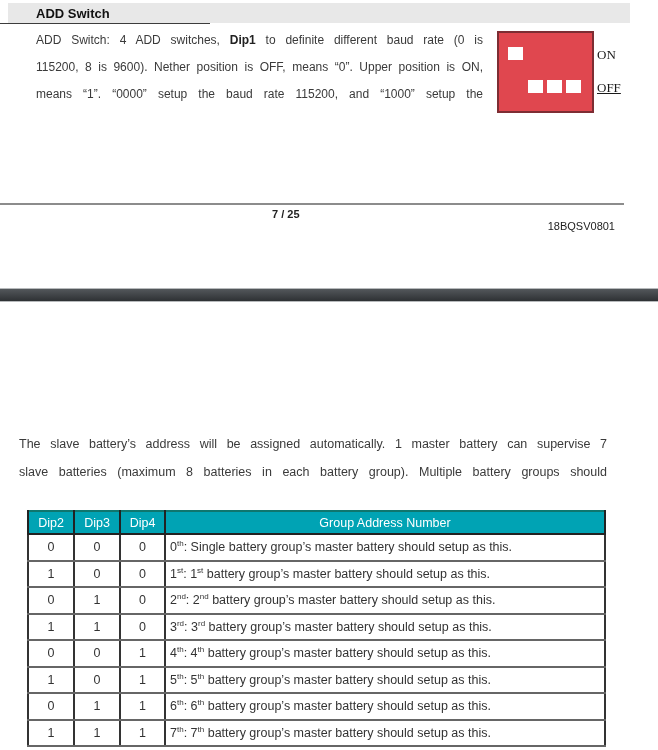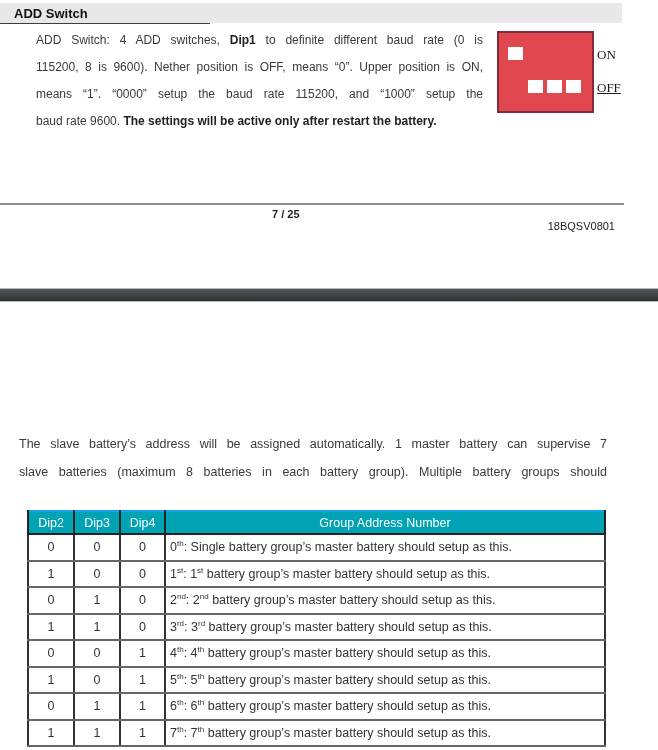--- a/index.html
+++ b/index.html
@@ -8,23 +8,23 @@
     --heading-bg:#e8e8e8; --gray-line:#8c8c8c; --ink:#3a3a3a;
   }
   *{margin:0;padding:0;box-sizing:border-box;}
   html,body{background:#fff;}
   .page{
     position:relative;width:658px;height:750px;background:#ffffff;overflow:hidden;
     font-family:"Liberation Sans",sans-serif;color:var(--ink);
   }
   
   .heading-bar{
-    position:absolute;left:0;top:3px;width:622px;height:20px;
+    position:absolute;left:8px;top:3px;width:622px;height:20px;
     background:var(--heading-bg);display:flex;align-items:center;
-    font-size:13px;font-weight:600;color:#111;padding-left:14px;
+    font-size:13px;font-weight:600;color:#111;padding-left:28px;
   }
   .heading-underline{
     position:absolute;left:0;top:23px;width:210px;height:1px;background:#3c3c3c;
   }
   
   .para1{
     position:absolute;left:36px;top:27px;width:447px;
     font-size:12px;line-height:27px;color:var(--ink);
   }
   .jline{text-align:justify;text-align-last:justify;}
@@ -59,21 +59,21 @@
   
   .para2{
     position:absolute;left:19px;top:431px;width:588px;
     font-size:12.5px;line-height:27.5px;color:var(--ink);
   }
   
   table.dip-table{
     position:absolute;left:27px;top:510px;width:577px;
     border-collapse:collapse;table-layout:fixed;
     font-size:12.5px;color:#333;
-    border:2px solid #0ea5e9;
+    border:2px solid #0f766e;
   }
   table.dip-table th{
     background:var(--teal);color:#fff;font-weight:normal;font-size:12.5px;
     height:23px;text-align:center;border:2px solid #222;border-top:none;
   }
   table.dip-table td{
     height:26.5px;border-left:2px solid #333;border-right:2px solid #333;
     border-top:2px solid #666;border-bottom:2px solid #666;
     background:#fff;
   }
@@ -88,21 +88,20 @@
 
   <div class="heading-bar">
     <span>ADD Switch</span>
   </div>
   <div class="heading-underline"></div>
 
   <div class="para1">
     <div class="jline"><span>ADD Switch: 4 ADD switches, </span><span class="b">Dip1</span><span> to definite different baud rate (0 is</span></div>
     <div class="jline">115200, 8 is 9600). Nether position is OFF, means “0”. Upper position is ON,</div>
     <div class="jline">means “1”. “0000” setup the baud rate 115200, and “1000” setup the</div>
-    <div class="lline"><span>baud rate 9600. </span><span class="b">The settings will be active only after restart the battery.</span></div>
   </div>
 
   <div class="dip-box">
     <div class="sq sq1"></div>
     <div class="sq sq2"></div>
     <div class="sq sq3"></div>
     <div class="sq sq4"></div>
   </div>
   <div class="onoff on-label">ON</div>
   <div class="onoff off-label">OFF</div>

